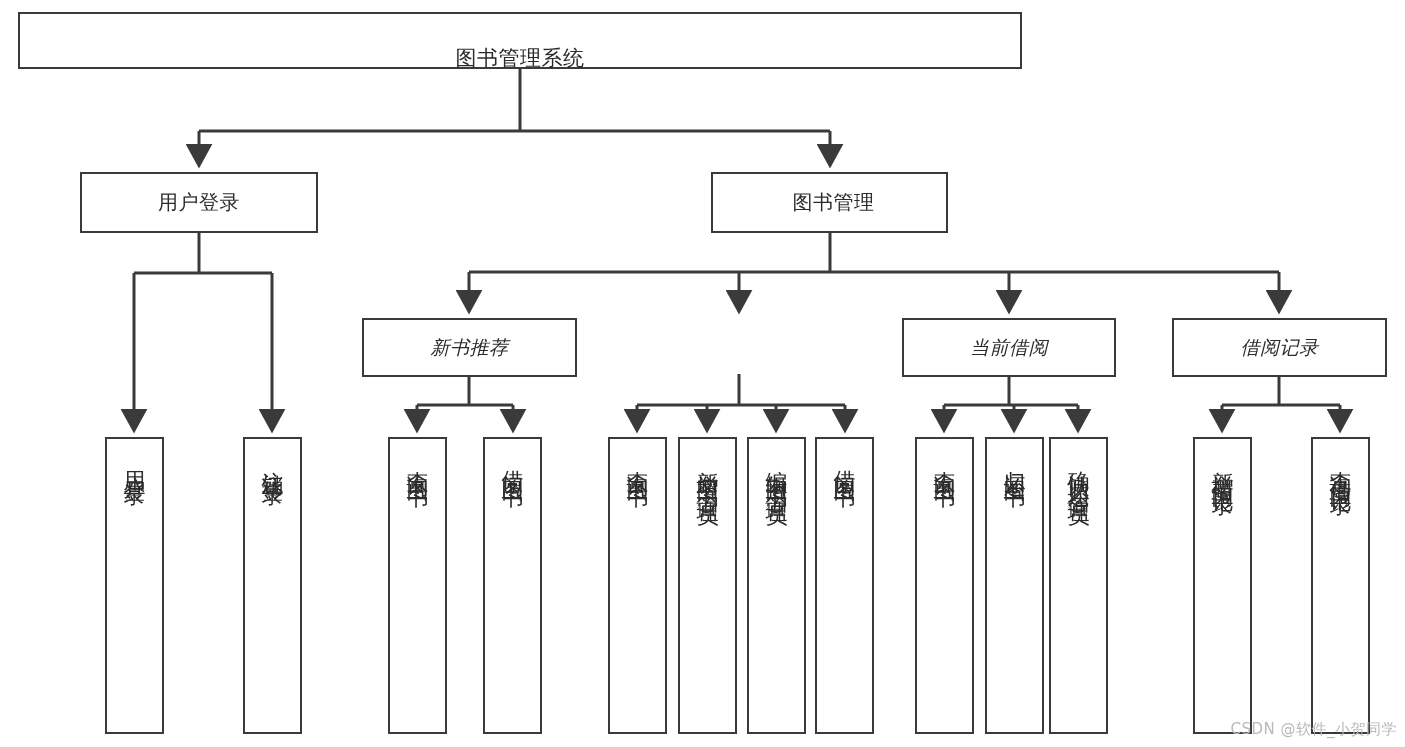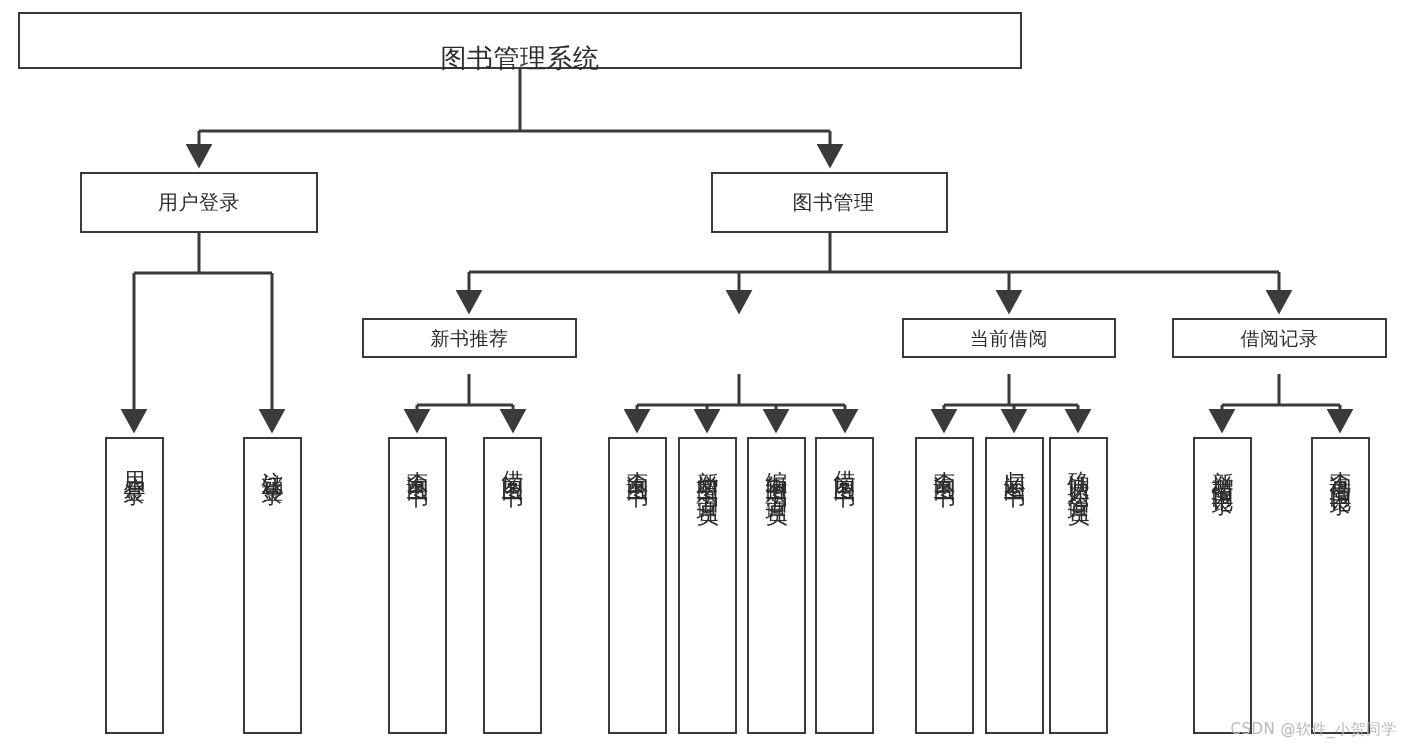--- a/index.html
+++ b/index.html
@@ -44,35 +44,36 @@
     color: #2b2b2b;
     white-space: pre;
   }
   
   .node.root {
     left: 18px;
     top: 12px;
     width: 1004px;
     height: 57px;
   }
-  .node.root .node-label { font-size: 26px; margin-top: 36px; }
+  .node.root .node-label { font-size: 21px; margin-top: 36px; }
 
   
   .node.lvl1 {
     top: 172px;
     height: 61px;
   }
   .node.lvl1 .node-label { font-size: 20px; }
   .node.lvl1.n-user-login { left: 80px; width: 238px; }
   .node.lvl1.n-book-manage { left: 711px; width: 237px; padding-left: 8px; }
 
   
   .node.lvl2 {
     top: 318px;
-    height: 40px;
+    height: 59px;
+    font-style: italic;
   }
   .node.lvl2 .node-label { font-size: 19px; }
   .node.lvl2.n-newbook  { left: 362px; width: 215px; }
   .node.lvl2.n-borrow   { left: 632px; width: 213px; }
   .node.lvl2.n-current  { left: 902px; width: 214px; }
   .node.lvl2.n-record   { left: 1172px; width: 215px; }
 
   
   .node.leaf {
     top: 437px;

